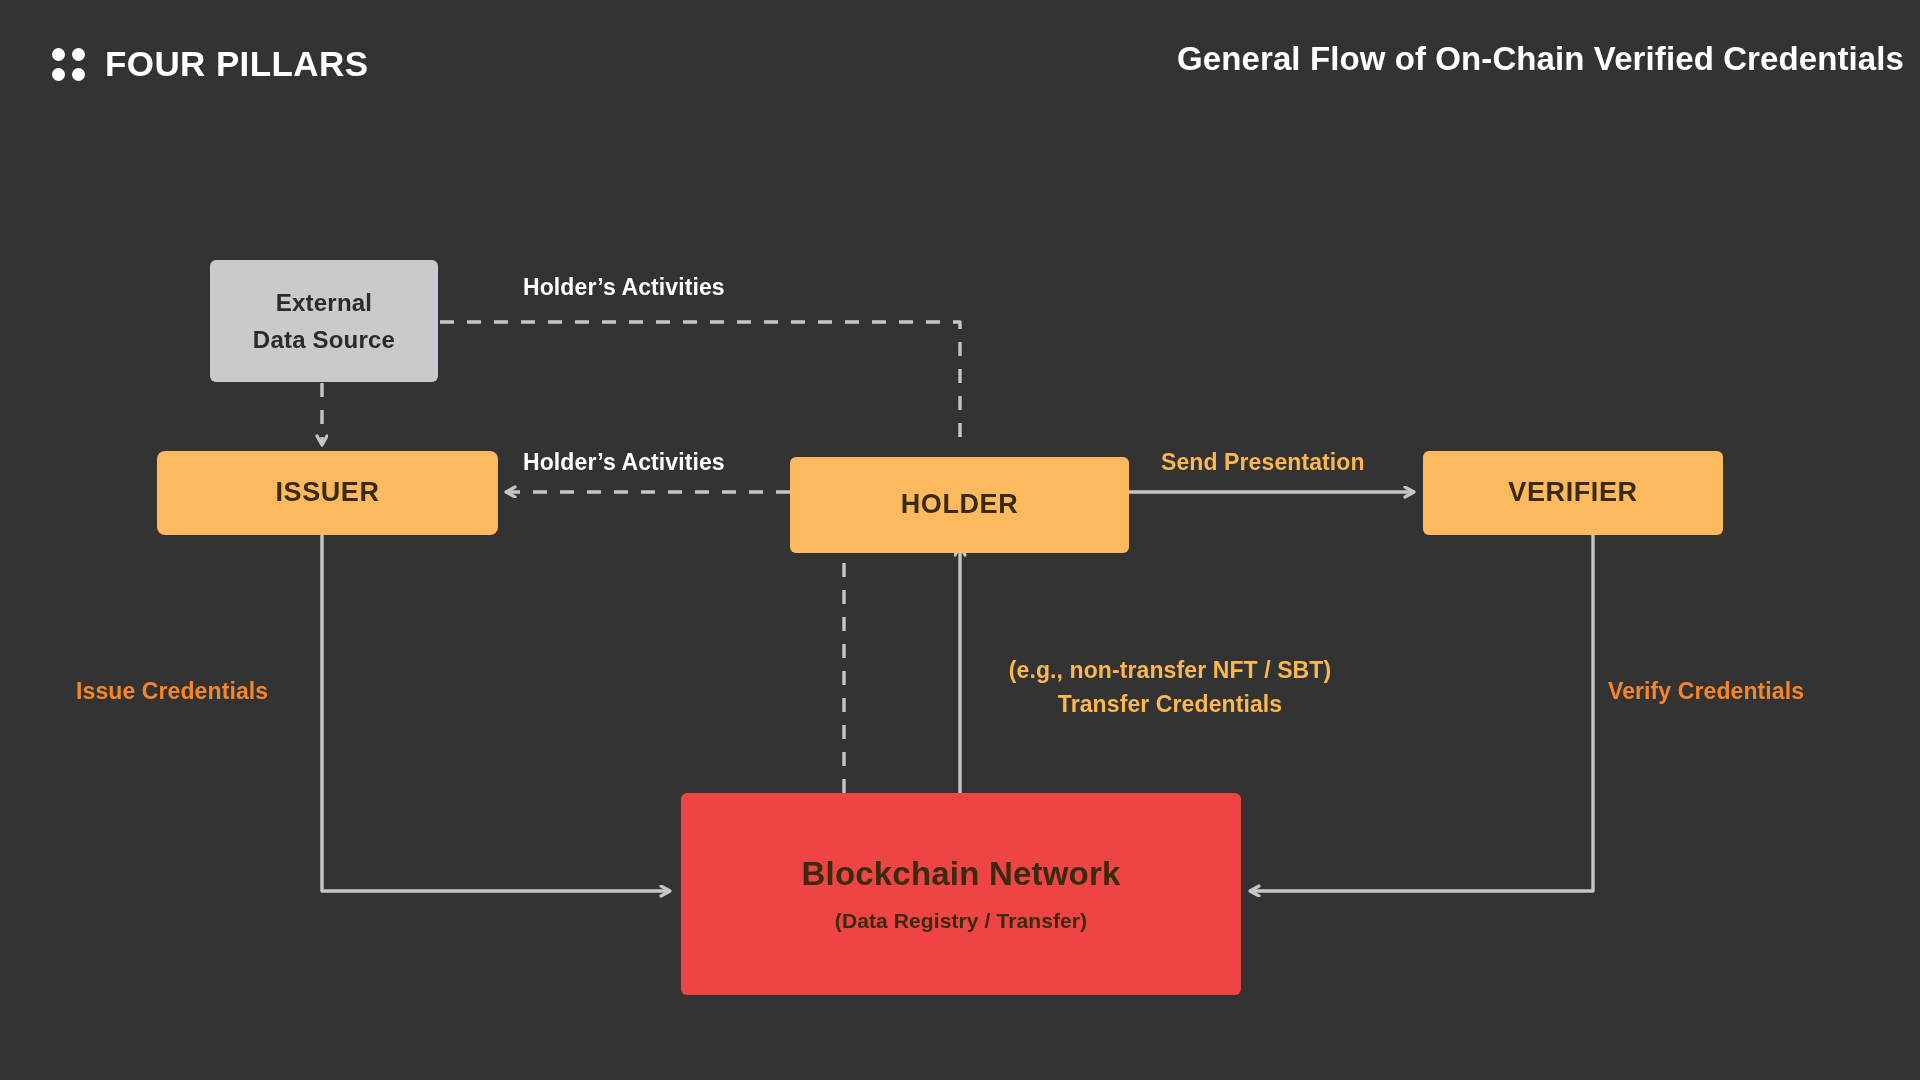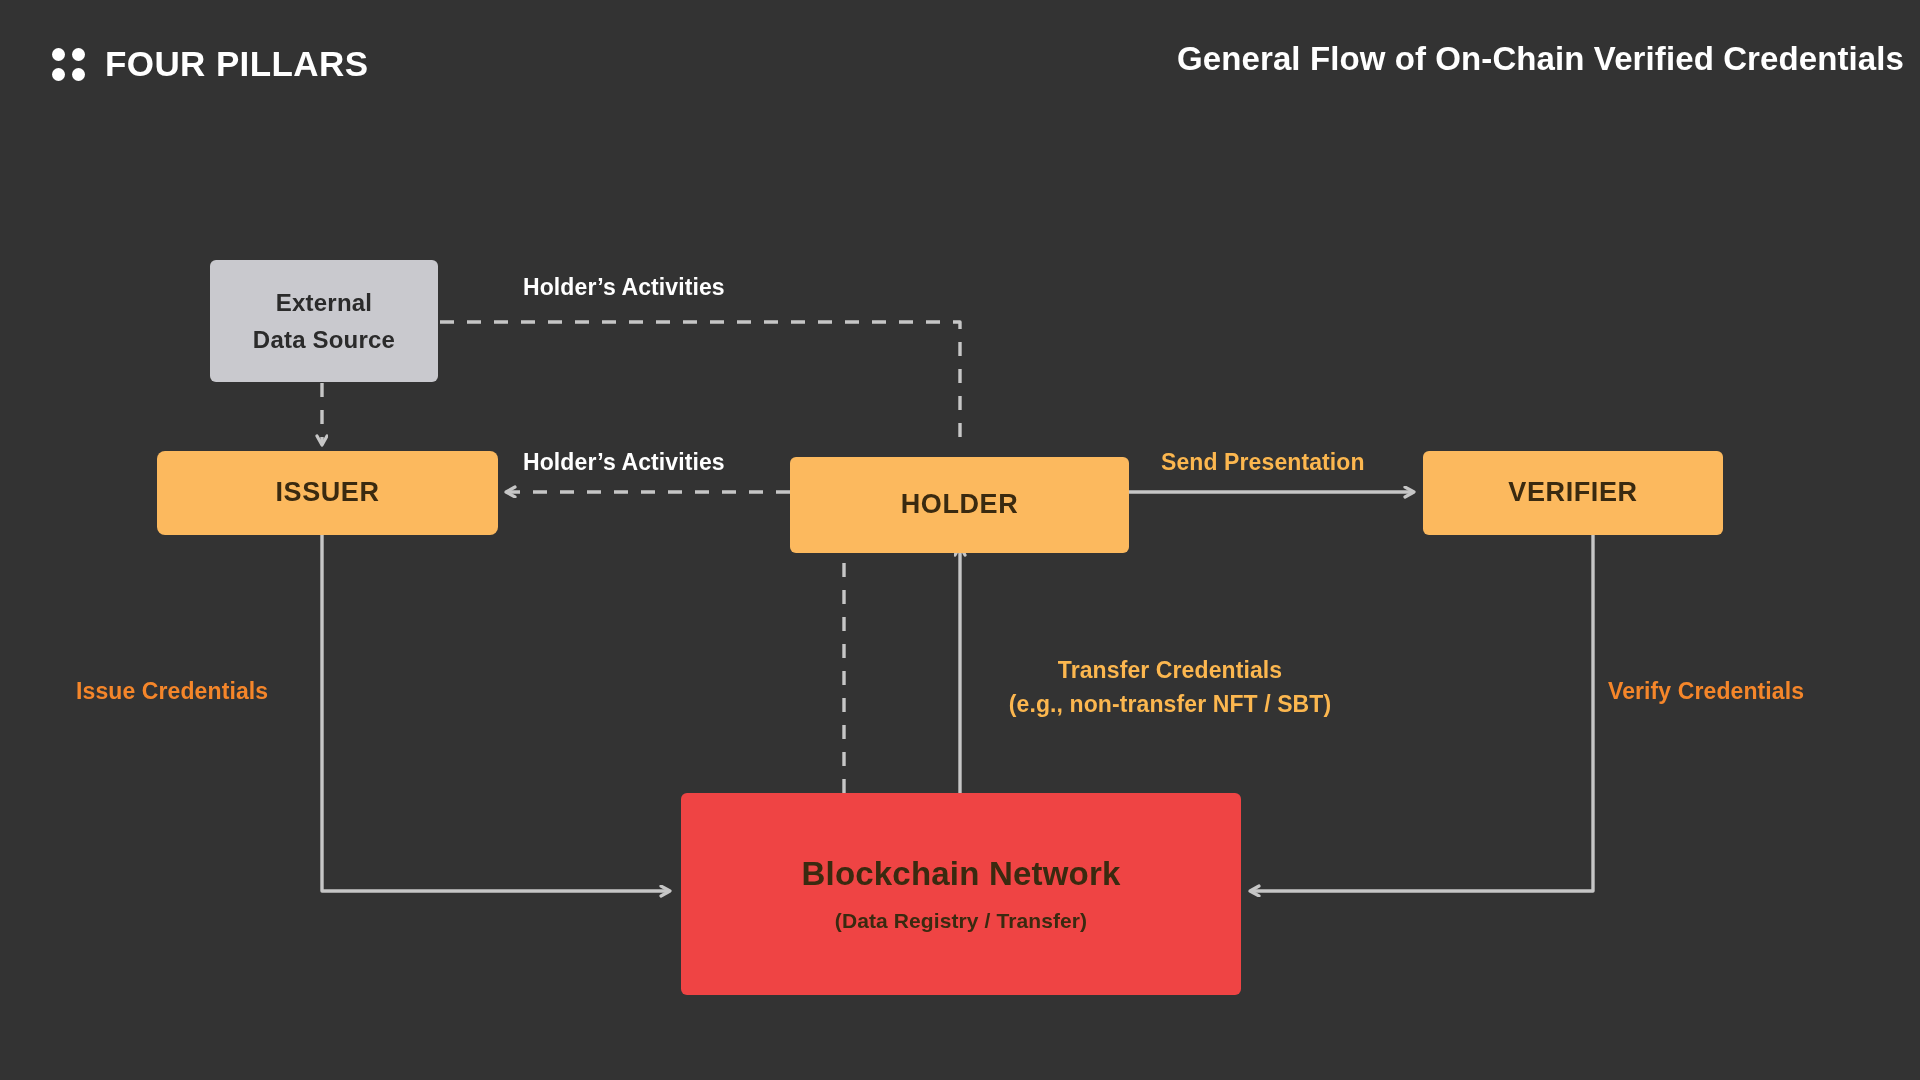--- a/index.html
+++ b/index.html
@@ -196,19 +196,19 @@
 
   <div class="edge-label lbl-white" style="left:523px; top:270px;">Holder’s Activities</div>
 
   <div class="edge-label lbl-white" style="left:523px; top:445px;">Holder’s Activities</div>
 
   <div class="edge-label lbl-orange-light" style="left:1161px; top:445px;">Send Presentation</div>
 
   <div class="edge-label lbl-orange-strong" style="left:61px; top:674px;margin-left:15px;">Issue Credentials</div>
 
   <div class="edge-label lbl-orange-light lbl-center" style="left:980px; top:653px; width:380px;">
+    <div>(e.g., non-transfer NFT / SBT)</div>
     <div>Transfer Credentials</div>
-    <div>(e.g., non-transfer NFT / SBT)</div>
   </div>
 
   <div class="edge-label lbl-orange-strong" style="left:1608px; top:674px;">Verify Credentials</div>
 
 </div>
 
 </body></html>

